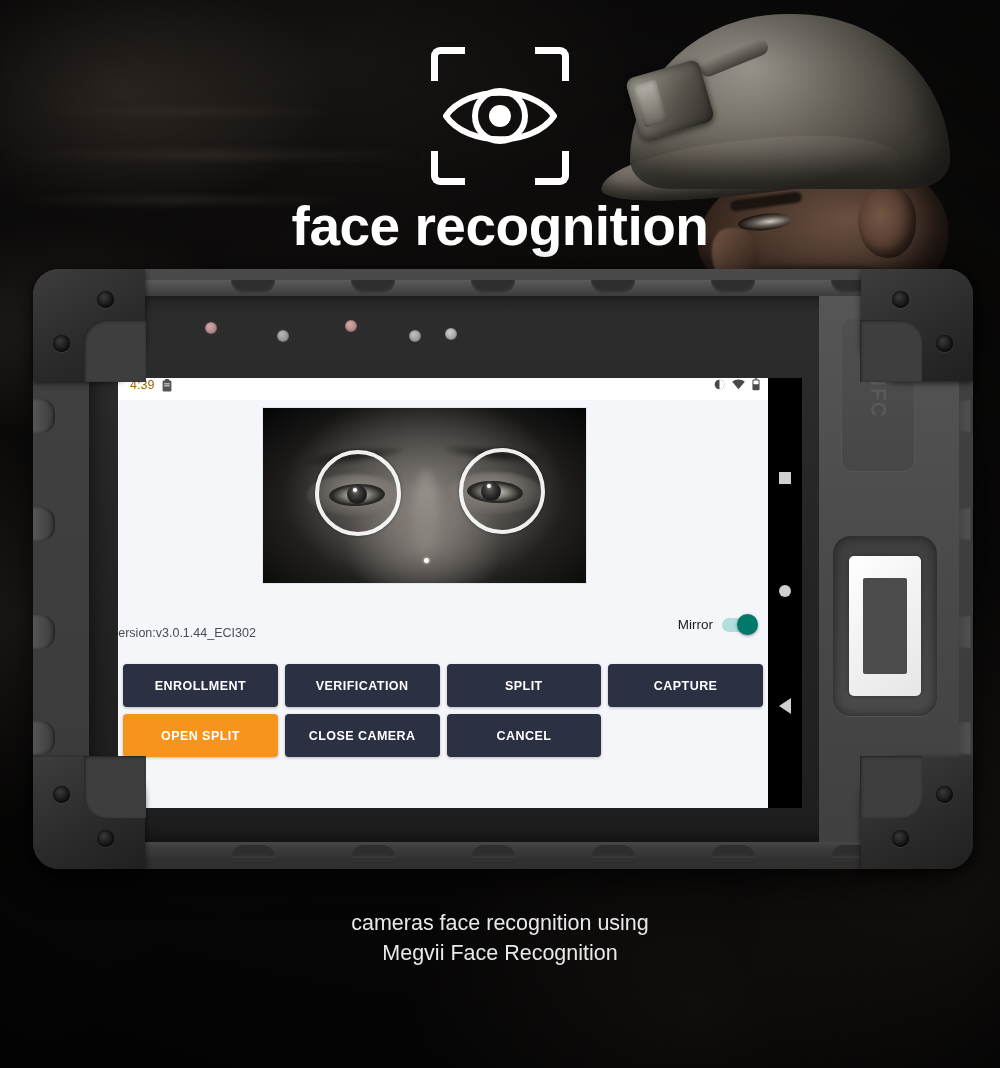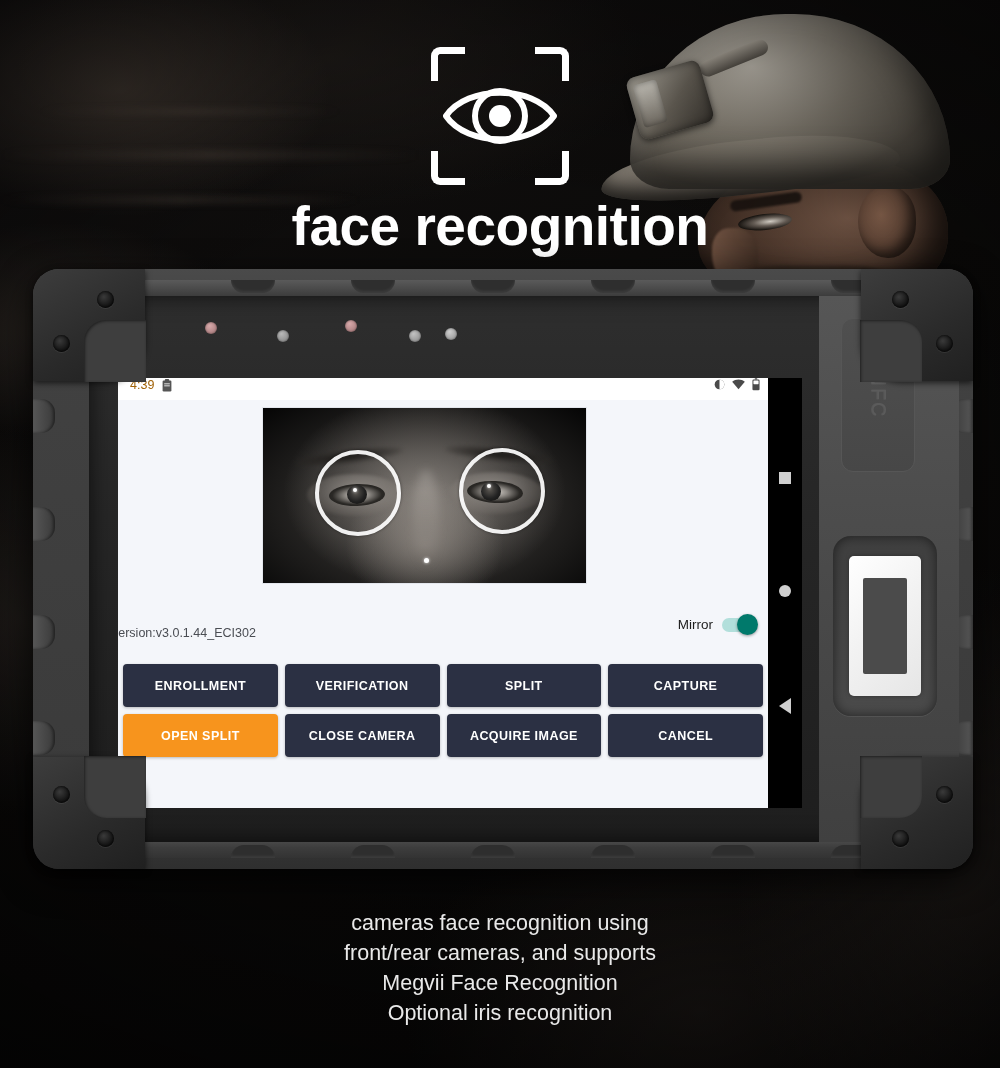--- a/index.html
+++ b/index.html
@@ -538,21 +538,20 @@
         </span>
       </div>
 
       <div class="btn-grid">
         <button class="btn">ENROLLMENT</button>
         <button class="btn">VERIFICATION</button>
         <button class="btn">SPLIT</button>
         <button class="btn">CAPTURE</button>
         <button class="btn accent">OPEN SPLIT</button>
         <button class="btn">CLOSE CAMERA</button>
-        <button class="btn">ACQUIRE IMAGE</button>
         <button class="btn">CANCEL</button>
       </div>
 
     </div>
   </div>
 
   <div class="navbar">
     <span class="nav-recents"></span>
     <span class="nav-home"></span>
     <span class="nav-back"></span>
@@ -575,16 +574,14 @@
   </div>
   <div class="bumper br">
     <span class="inner-cut"></span>
     <span class="screw" style="right:64px;bottom:22px;"></span>
     <span class="screw" style="right:20px;bottom:66px;"></span>
   </div>
 </div>
 
 <div id="caption">
   <div>cameras face recognition using</div>
-  <div>front/rear cameras, and supports</div>
   <div>Megvii Face Recognition</div>
-  <div>Optional iris recognition</div>
 </div>
 
 </body></html>

